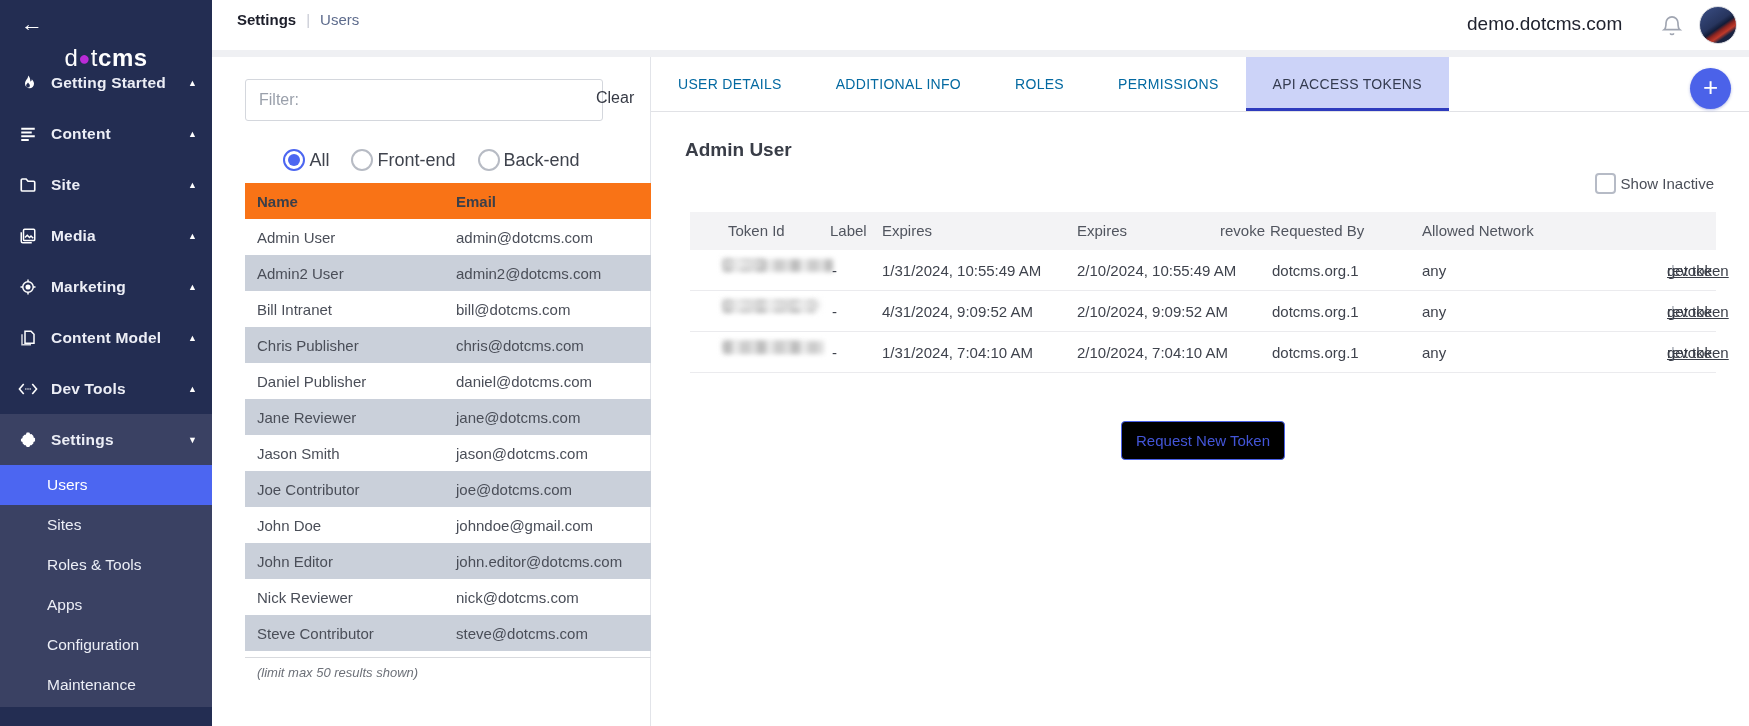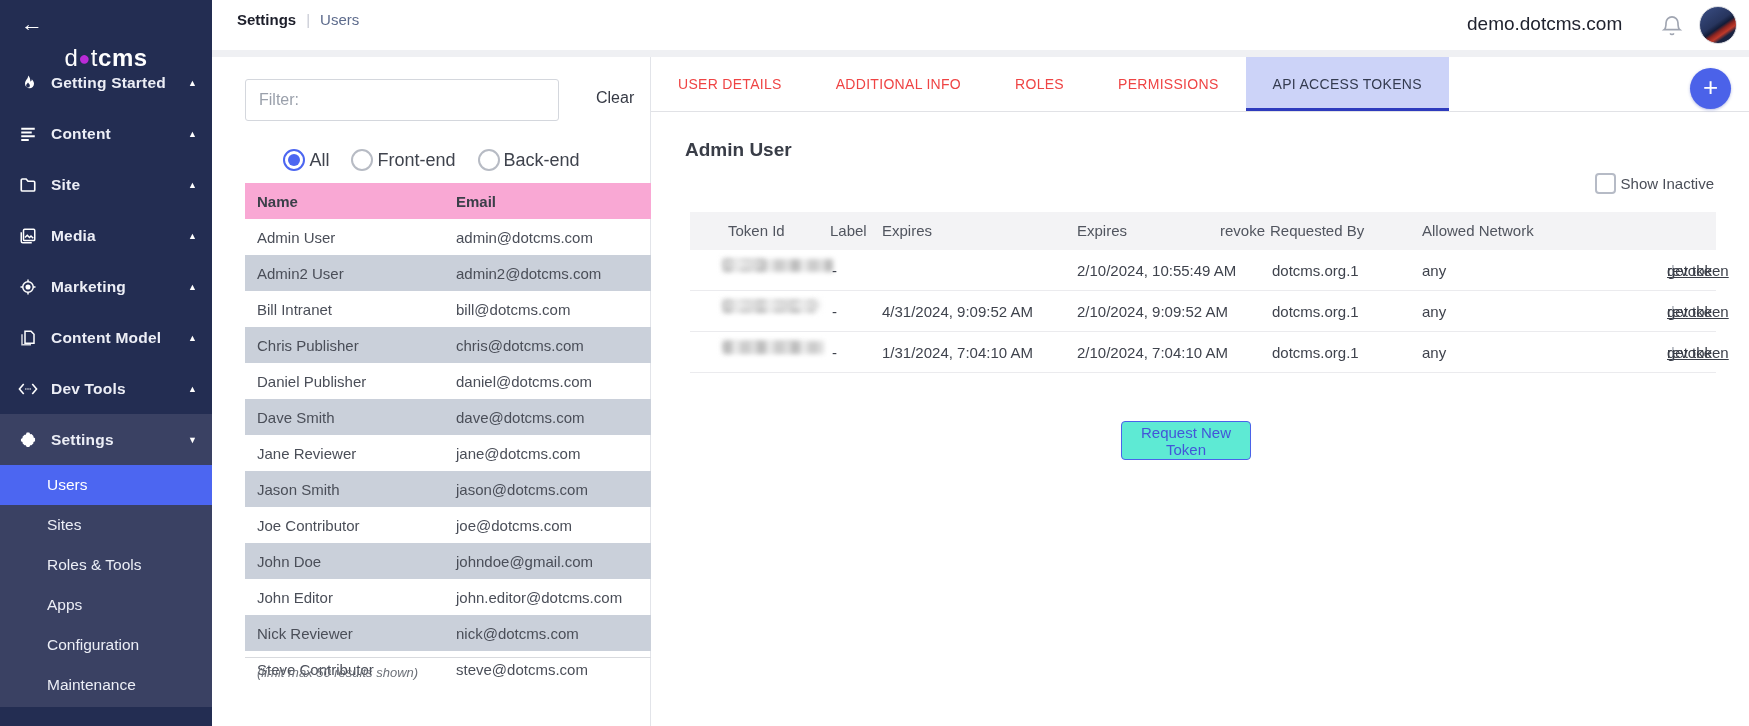--- a/index.html
+++ b/index.html
@@ -34,42 +34,42 @@
   .page-title { position:absolute; left:25px; top:11px; font-size:15px; color:#1c1e2a; font-weight:700; }
   .page-title .tdiv { color:#c8cbd4; font-weight:400; padding:0 10px; }
   .page-title .tsec { color:#5d6b8c; font-weight:400; }
   .host { position:absolute; left:1255px; top:13px; font-size:19px; color:#20232f; }
   .bell { position:absolute; left:1449px; top:14px; width:22px; height:24px; cursor:pointer; }
   .avatar { position:absolute; left:1487px; top:6px; width:38px; height:38px; border-radius:50%; cursor:pointer;
     background:linear-gradient(145deg,#3b4f86 0%, #27355e 45%, #131c38 55%, #8c2420 62%, #c03a2b 70%, #1a2340 78%); border:1px solid #d8dae0;}
 
   
   .mid { position:absolute; left:212px; top:57px; width:439px; height:669px; background:#ffffff; border-right:1px solid #e2e4e9; z-index:1; }
-  .filter-input { position:absolute; left:33px; top:22px; width:314px; height:42px; border:1px solid #d4d7dd; border-radius:3px; font-size:16px; padding:8px 13px; color:#333; font-family:"Liberation Sans",sans-serif; }
+  .filter-input { position:absolute; left:33px; top:22px; width:358px; height:42px; border:1px solid #d4d7dd; border-radius:3px; font-size:16px; padding:8px 13px; color:#333; font-family:"Liberation Sans",sans-serif; }
   .filter-input::placeholder { color:#9aa0ab; }
   .clear-btn { position:absolute; left:384px; top:32px; font-size:16px; color:#363a45; cursor:pointer; }
   .radio-row { position:absolute; top:92px; left:0; width:439px; display:flex; justify-content:center; gap:22px; align-items:center; }
   .radio-opt { display:flex; align-items:center; cursor:pointer; }
   .rdot { width:22px; height:22px; border-radius:50%; border:2px solid #b7bbc4; background:#fff; }
   .radio-opt.sel .rdot { border:2px solid #4c66f1; position:relative; }
   .radio-opt.sel .rdot::after { content:""; position:absolute; left:3px; top:3px; width:12px; height:12px; border-radius:50%; background:#4c66f1; }
   .radio-opt .rlabel { font-size:18px; color:#3f434d; margin-left:4px; }
 
   .user-table { position:absolute; left:33px; top:126px; width:406px; }
-  .u-head { height:36px; background:#f9a8d4; display:flex; align-items:center; font-weight:700; font-size:15px; color:#3b3f49; }
+  .u-head { height:36px; background:#f97316; display:flex; align-items:center; font-weight:700; font-size:15px; color:#3b3f49; }
   .urow { height:36px; display:flex; align-items:center; font-size:15px; color:#4a4e58; cursor:pointer; }
   .user-table > .urow:nth-child(odd) { background:#cad0da; }
   .ucell-name { padding-left:12px; width:211px; }
   .ucell-email { flex:1; }
   .list-footer { position:absolute; left:33px; top:600px; width:406px; border-top:1px solid #d8dade; padding:7px 0 0 12px; font-size:13px; font-style:italic; color:#6c7078; }
 
   
   .right { position:absolute; left:651px; top:57px; width:1098px; height:669px; background:#ffffff; }
   .tabstrip { position:absolute; left:0; top:0; width:1098px; height:55px; border-bottom:1px solid #e1e2e6; display:flex; background:#ffffff; }
-  .tab { line-height:54px; padding:0 27px; font-size:14px; color:#ef4444; letter-spacing:.3px; cursor:pointer; white-space:nowrap; }
+  .tab { line-height:54px; padding:0 27px; font-size:14px; color:#0369a1; letter-spacing:.3px; cursor:pointer; white-space:nowrap; }
   .tab.active { background:#ccd3f8; border-bottom:3px solid #2e3bbd; color:#343b50; }
   .fab { position:absolute; right:18px; top:11px; width:41px; height:41px; border-radius:50%; background:#4b62e9; color:#ffffff; font-size:26px; line-height:39px; text-align:center; cursor:pointer; box-shadow:0 1px 3px rgba(40,60,180,.35); }
 
   .detail-heading { position:absolute; left:34px; top:82px; font-size:19px; font-weight:700; color:#393d47; }
   .show-inactive { position:absolute; top:116px; right:35px; display:flex; align-items:center; gap:5px; }
   .cbox { width:21px; height:21px; border:2px solid #b6bbc6; border-radius:4px; background:#fff; cursor:pointer; }
   .cbox-label { font-size:15px; color:#4a4e58; }
 
   .ttable { position:absolute; left:39px; top:155px; width:1026px; }
   .thead { position:relative; height:38px; background:#f3f3f5; font-size:15px; color:#51555f; }
@@ -86,21 +86,21 @@
 
   .tkwrap { position:absolute; left:33px; top:9px; }
   .tkbar { height:13px; filter:blur(2.5px); border-radius:1px;
     background:repeating-linear-gradient(90deg,#bdbdbd 0 9px,#e8e8e8 9px 17px,#cccccc 17px 27px,#dedede 27px 34px); }
   .tksmudge { height:8px; margin-top:1px; filter:blur(3px);
     background:repeating-linear-gradient(90deg,#d9d9d9 0 12px,#efefef 12px 22px,#e2e2e2 22px 30px); }
   .w1 .tkbar{width:110px;} .w1 .tksmudge{width:40px;}
   .w2 .tkbar{width:92px;}  .w2 .tksmudge{width:96px;}
   .w3 .tkbar{width:101px;} .w3 .tksmudge{width:82px;}
 
-  .request-btn { position:absolute; left:470px; top:364px; width:130px; height:39px; background:#5eead4; border:1px solid #4b62e9; border-radius:4px; color:#4355d8; font-size:15px; font-family:"Liberation Sans",sans-serif; cursor:pointer; }
+  .request-btn { position:absolute; left:470px; top:364px; width:164px; height:39px; background:#000000; border:1px solid #4b62e9; border-radius:4px; color:#4355d8; font-size:15px; font-family:"Liberation Sans",sans-serif; cursor:pointer; }
 
   svg { display:block; }
 </style>
 </head>
 <body>
 
 <div id="app">
 
   <div class="sidebar">
     <div class="back-btn">←</div>
@@ -247,24 +247,20 @@
         </div>
       <div class="urow">
           <span class="ucell-name">Chris Publisher</span>
           <span class="ucell-email">chris@dotcms.com</span>
         </div>
       <div class="urow">
           <span class="ucell-name">Daniel Publisher</span>
           <span class="ucell-email">daniel@dotcms.com</span>
         </div>
       <div class="urow">
-          <span class="ucell-name">Dave Smith</span>
-          <span class="ucell-email">dave@dotcms.com</span>
-        </div>
-      <div class="urow">
           <span class="ucell-name">Jane Reviewer</span>
           <span class="ucell-email">jane@dotcms.com</span>
         </div>
       <div class="urow">
           <span class="ucell-name">Jason Smith</span>
           <span class="ucell-email">jason@dotcms.com</span>
         </div>
       <div class="urow">
           <span class="ucell-name">Joe Contributor</span>
           <span class="ucell-email">joe@dotcms.com</span>
@@ -316,20 +312,21 @@
         <span class="c-reqby">Requested By</span>
         <span class="c-net">Allowed Network</span>
       </div>
 
       <div class="trow">
         <span class="tkwrap w1">
             <span class="tkbar" style="display:block"></span>
             <span class="tksmudge" style="display:block"></span>
           </span>
         <span class="cell-label">-</span>
+        <span class="cell-issued">1/31/2024, 10:55:49 AM</span>
         <span class="cell-expires">2/10/2024, 10:55:49 AM</span>
         <span class="cell-reqby">dotcms.org.1</span>
         <span class="cell-net">any</span>
         <span class="cell-links">
             <span class="tlink">revoke</span>
             <span class="lsep">|</span>
             <span class="tlink">get token</span>
           </span>
       </div>
 

